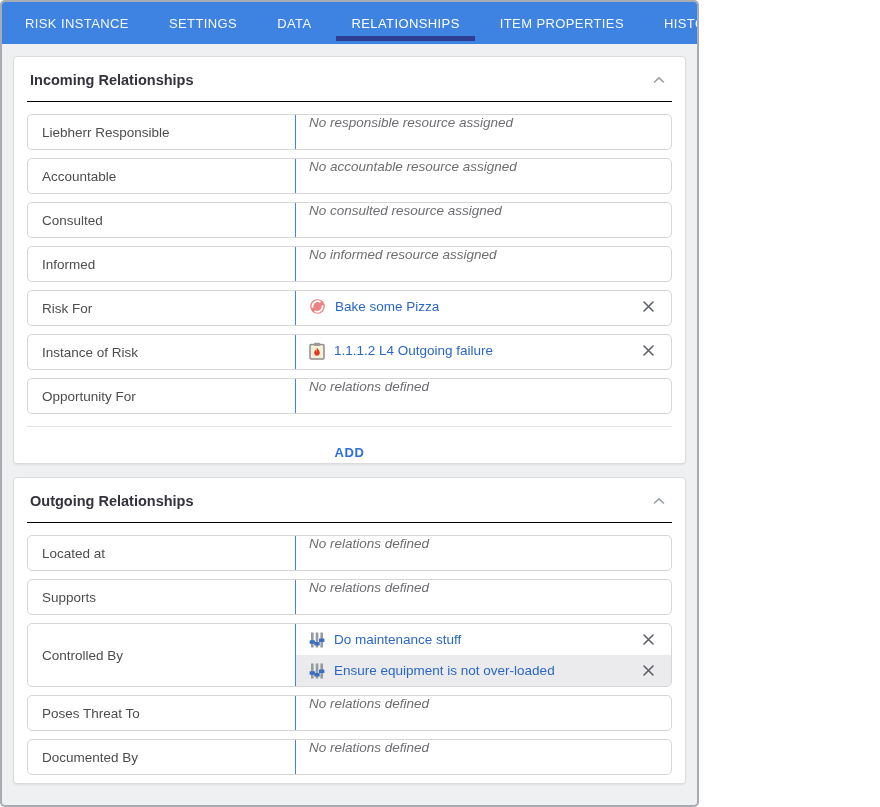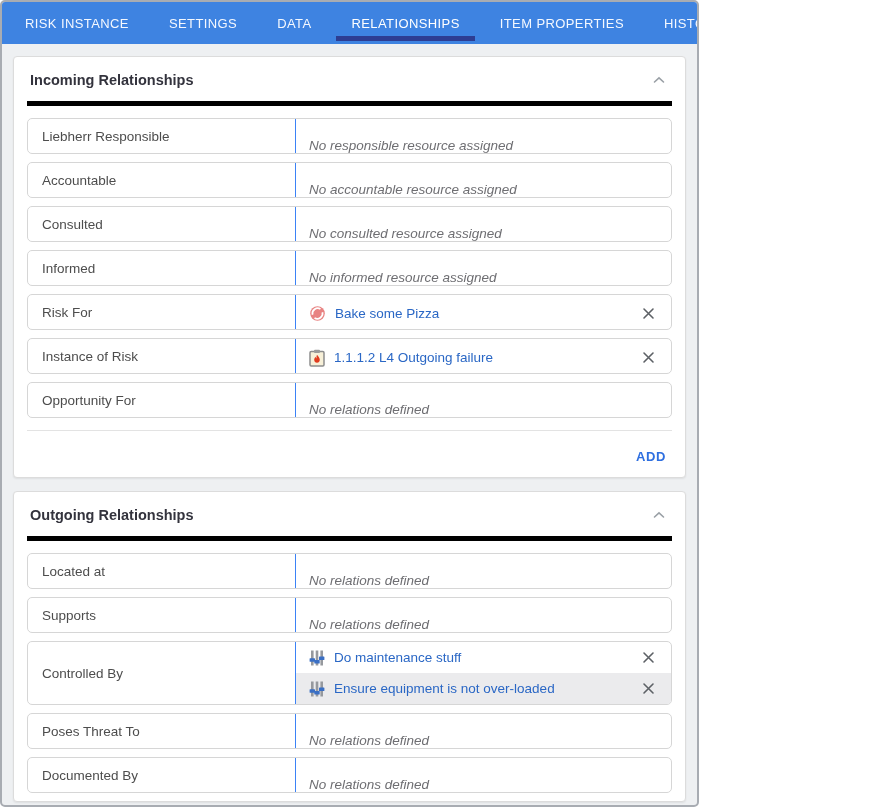--- a/index.html
+++ b/index.html
@@ -58,21 +58,21 @@
     border-radius: 4px;
     box-shadow: 0 1px 2px rgba(0,0,0,.07);
     padding: 0 13px;
     margin-bottom: 13px;
   }
   .panel-header {
     display: flex;
     justify-content: space-between;
     align-items: center;
     padding: 15px 3px 13px;
-    border-bottom: 5px solid #000000;
+    border-bottom: 1px solid #000000;
   }
   .panel-title {
     font-weight: 700;
     font-size: 14.5px;
     color: #33333d;
   }
   .collapse-btn {
     cursor: pointer;
     padding: 2px 4px;
     display: flex;
@@ -95,21 +95,21 @@
     display: flex;
     align-items: center;
     padding-left: 14px;
     border-right: 1px solid #3b82f6;
     color: #4d4d4d;
     font-size: 13.5px;
   }
   .rel-value {
     flex: 1;
     display: flex;
-    align-items: flex-end;
+    align-items: flex-start;
     padding: 0 11px 0 13px;
     font-size: 13.5px;
   }
   .rel-value.multi {
     flex-direction: column;
     align-items: stretch;
     padding: 0;
   }
   .placeholder { font-style: italic; color: #6e6e72; }
   .link-entry {
@@ -125,22 +125,22 @@
   .x-btn {
     margin-left: auto;
     cursor: pointer;
     display: flex;
     align-items: center;
     padding: 3px 5px;
   }
   .divider { border-top: 1px solid #e3e3e3; margin-top: 12px; }
   .add-row {
     display: flex;
-    justify-content: flex-end;
-    padding: 18px 6px 13px;
+    justify-content: center;
+    padding: 18px 6px 3px;
   }
   .add-btn {
     color: #2e6fe0;
     font-weight: 700;
     font-size: 13px;
     letter-spacing: .6px;
     cursor: pointer;
   }
   .icon { flex: none; display: flex; align-items: center; }
 </style>

